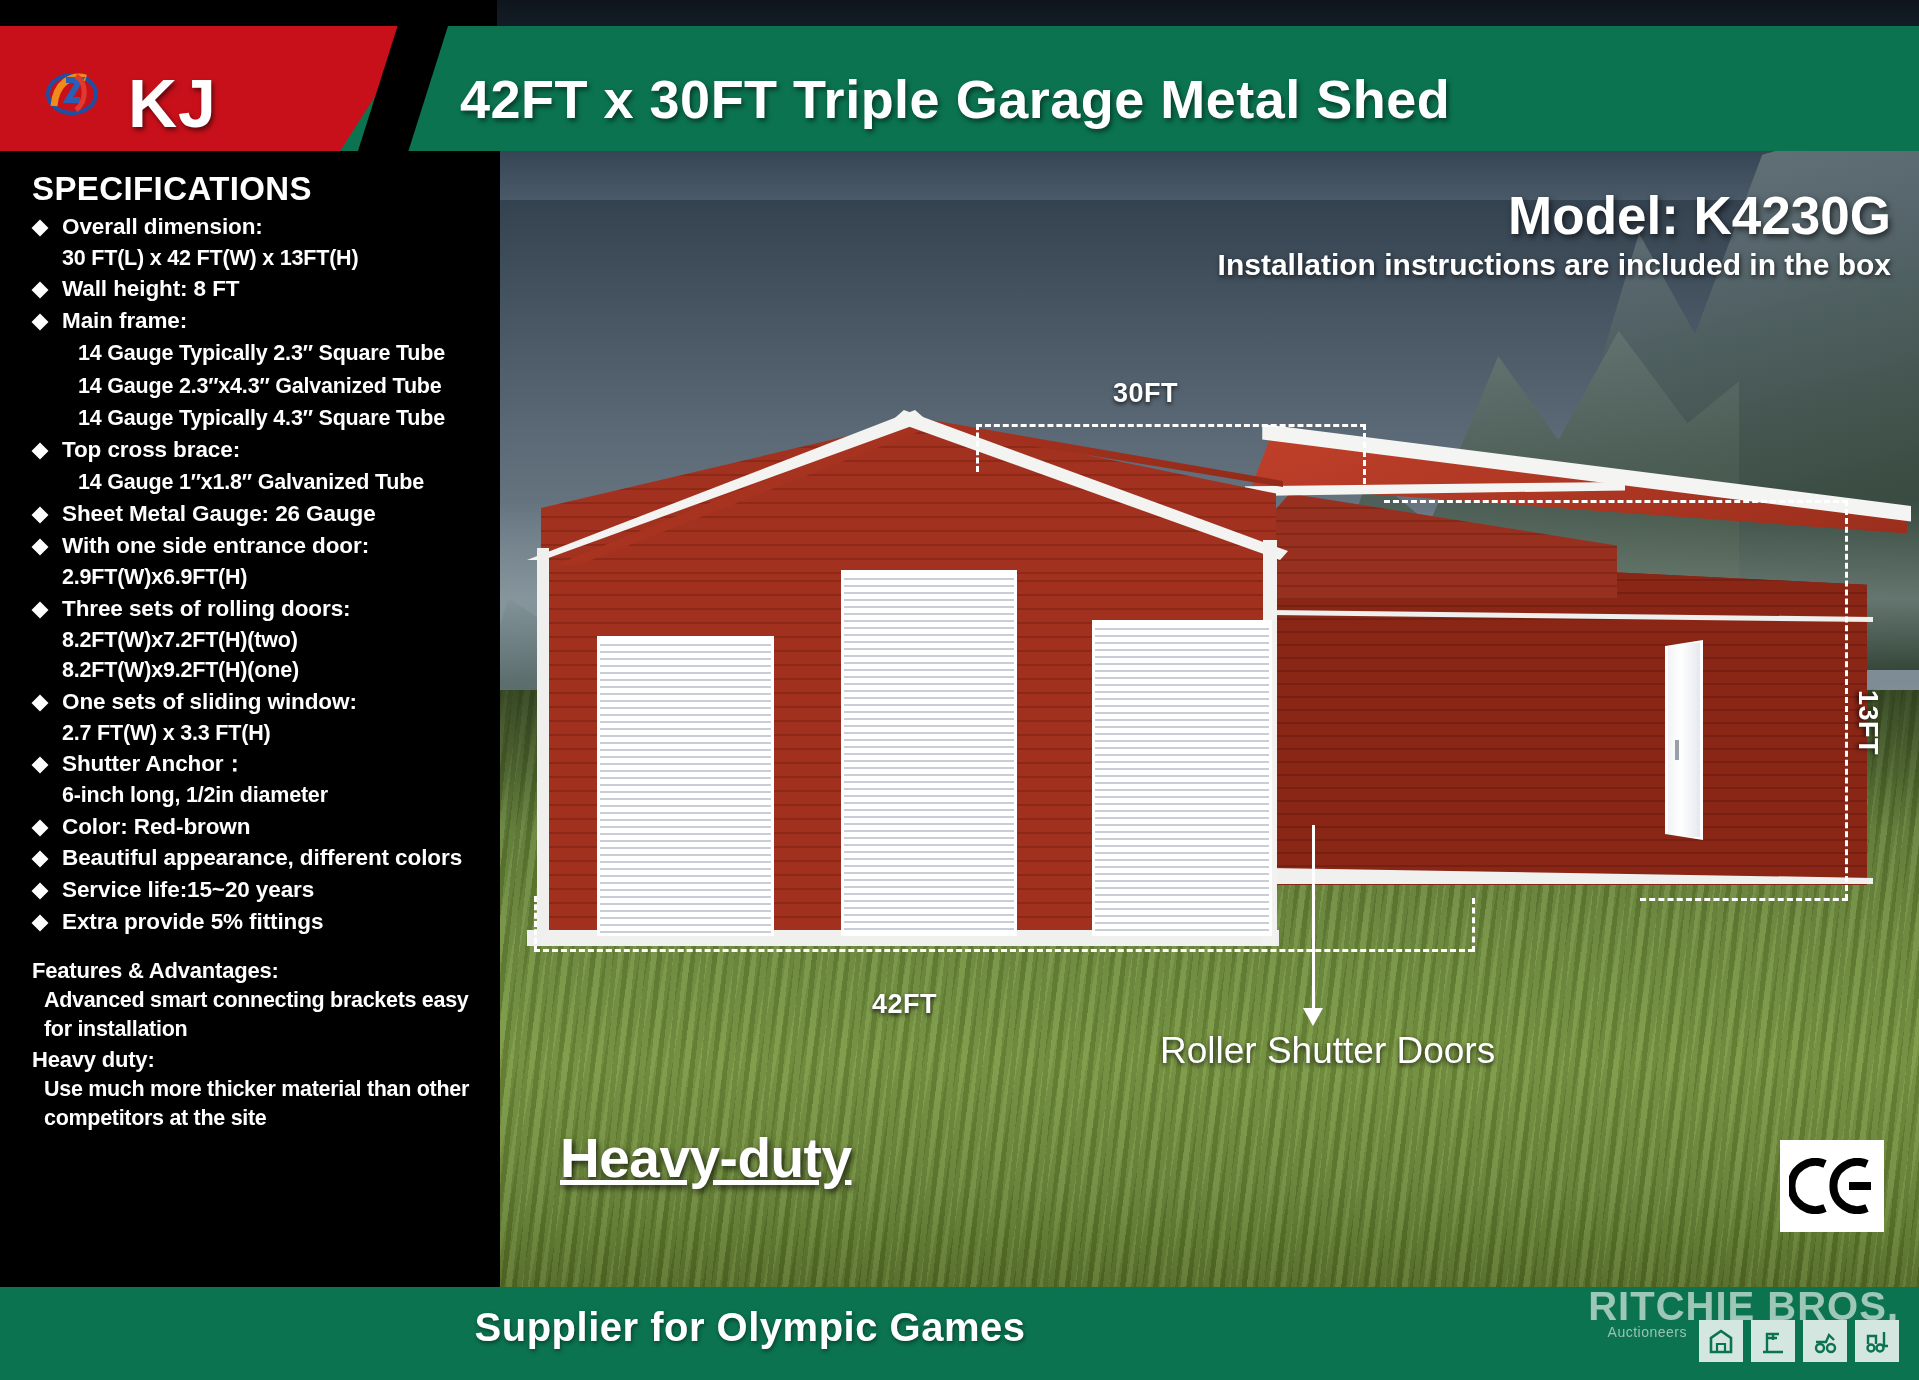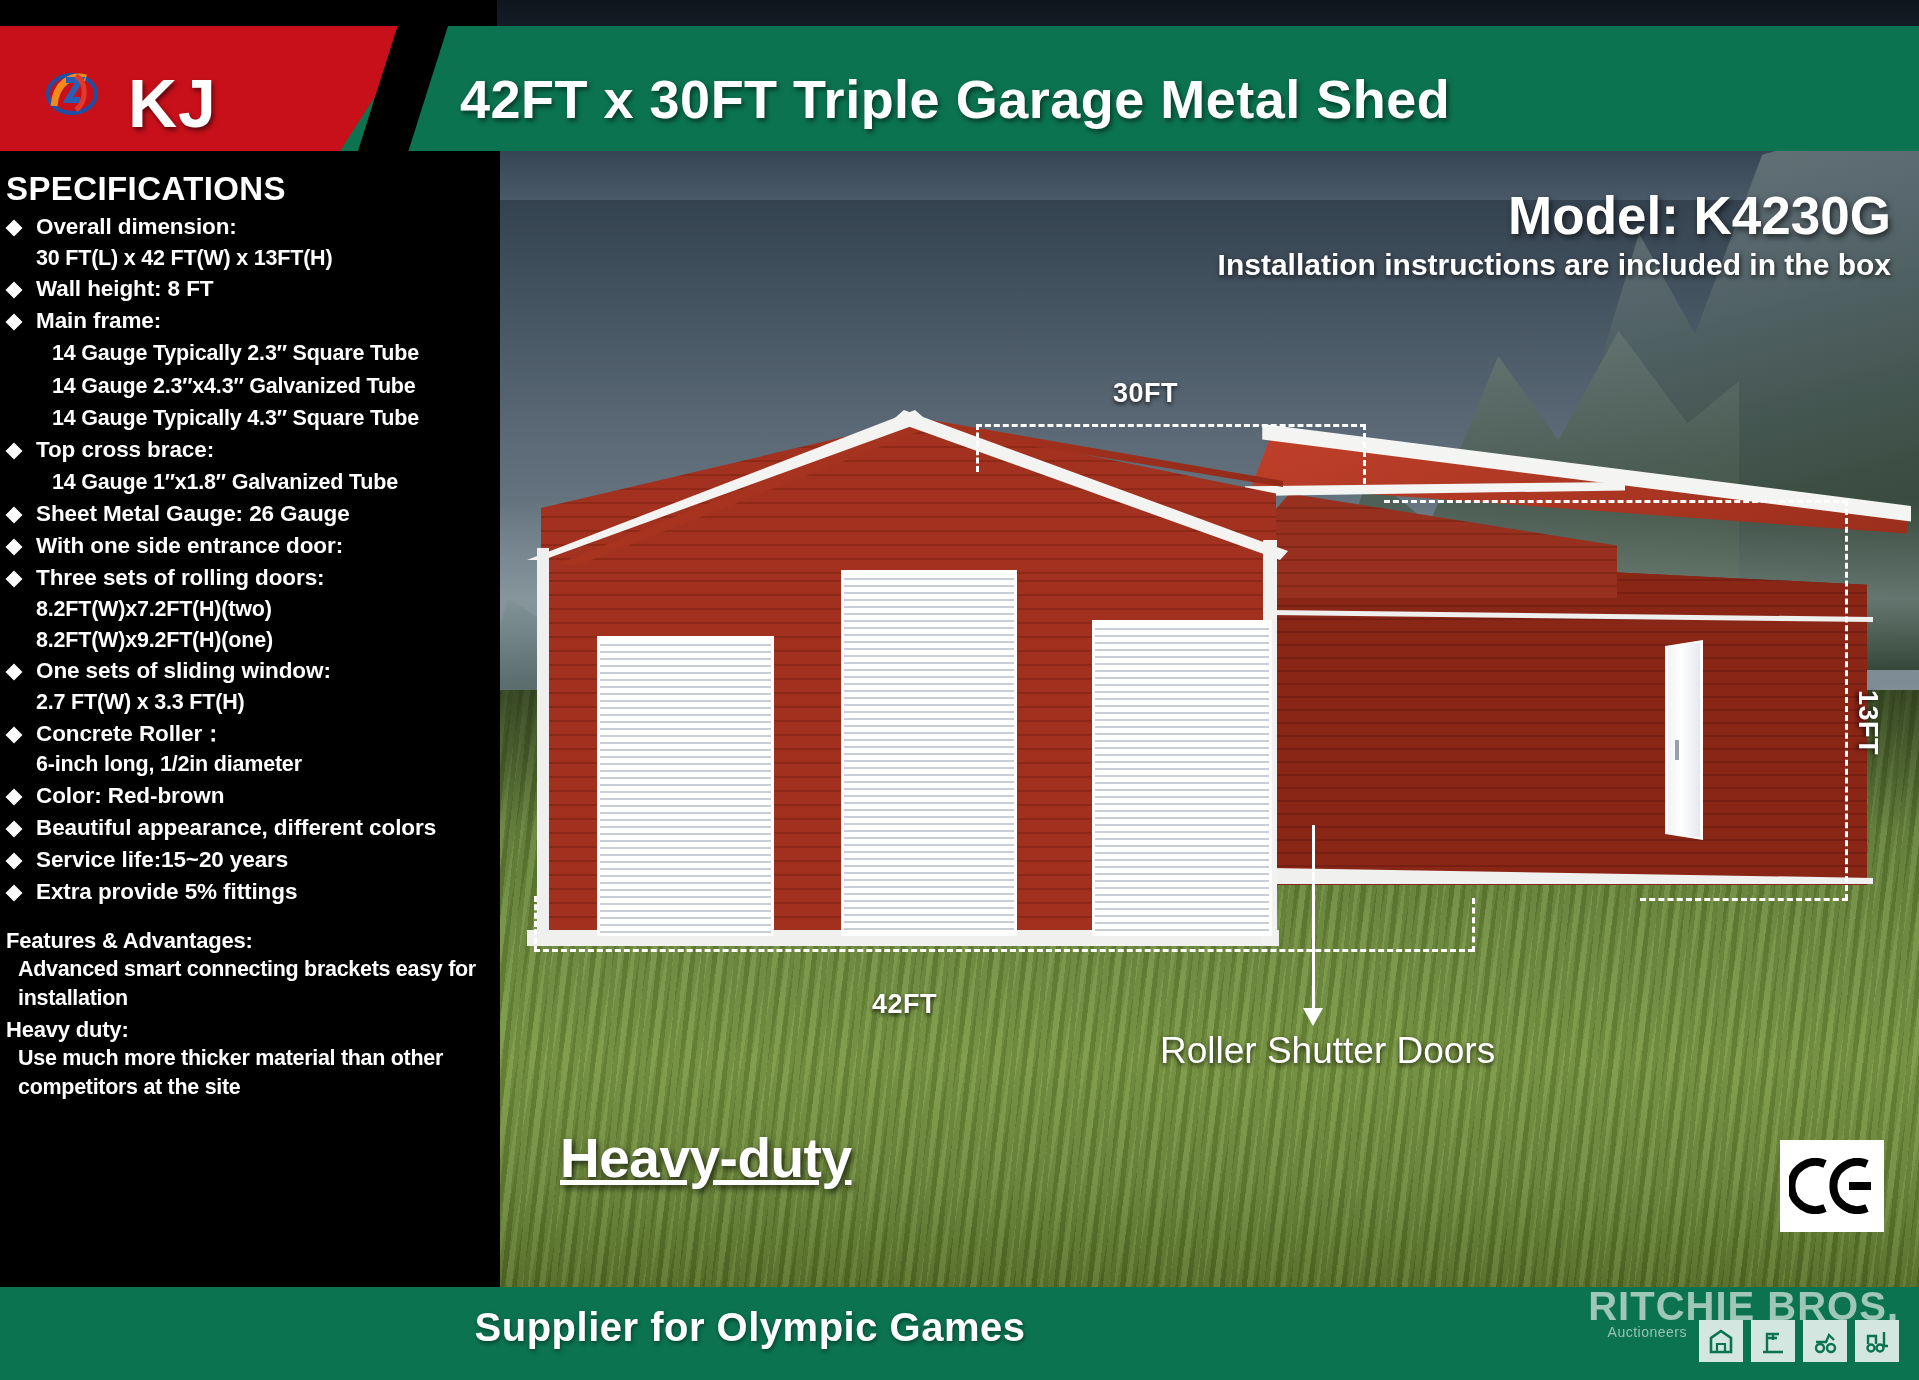--- a/index.html
+++ b/index.html
@@ -88,21 +88,21 @@
 
   
   .dim-line{position:absolute;border-color:#ffffff;}
   .d-h{border-top:3px dashed #fff;}
   .d-v{border-left:3px dashed #fff;}
   .dim-label{position:absolute;color:#fff;font-size:27px;font-weight:600;letter-spacing:.5px;
      text-shadow:0 2px 4px rgba(0,0,0,.75);}
 
   
   .specs{position:absolute;left:0;top:150px;width:500px;height:1137px;background:#000;
-         color:#fff;padding:22px 14px 0 6px;box-sizing:border-box;}
+         color:#fff;padding:22px 14px 0 32px;box-sizing:border-box;}
   .spec-title{font-size:33px;font-weight:bold;letter-spacing:.4px;margin:0 0 4px 0;line-height:1.06;}
   .spec-list{list-style:none;margin:0;padding:0;}
   .spec-li{position:relative;font-size:22.5px;line-height:1.42;font-weight:bold;padding-left:30px;
            letter-spacing:-.1px;}
   .spec-li .dia{position:absolute;left:2px;top:11px;width:12px;height:12px;background:#fff;
                 transform:rotate(45deg);}
   .spec-sub{font-size:21.5px;line-height:1.42;font-weight:bold;padding-left:30px;letter-spacing:-.2px;}
   .spec-ind{font-size:21.5px;line-height:1.5;font-weight:bold;padding-left:46px;letter-spacing:-.2px;}
   .feat-head{font-size:22px;font-weight:bold;line-height:1.34;margin-top:18px;letter-spacing:-.2px;}
   .feat-body{font-size:21.5px;font-weight:bold;line-height:1.34;padding-left:12px;letter-spacing:-.3px;}
@@ -233,26 +233,27 @@
         <li class="spec-sub">30 FT(L) x 42 FT(W) x 13FT(H)</li>
         <li class="spec-li"><span class="dia"></span><span>Wall height: 8 FT</span></li>
         <li class="spec-li"><span class="dia"></span><span>Main frame:</span></li>
         <li class="spec-ind">14 Gauge Typically 2.3″ Square Tube</li>
         <li class="spec-ind">14 Gauge 2.3″x4.3″ Galvanized Tube</li>
         <li class="spec-ind">14 Gauge Typically 4.3″ Square Tube</li>
         <li class="spec-li"><span class="dia"></span><span>Top cross brace:</span></li>
         <li class="spec-ind">14 Gauge 1″x1.8″ Galvanized Tube</li>
         <li class="spec-li"><span class="dia"></span><span>Sheet Metal Gauge: 26 Gauge</span></li>
         <li class="spec-li"><span class="dia"></span><span> With one side entrance door:</span></li>
+        <li class="spec-sub">2.9FT(W)x6.9FT(H)</li>
         <li class="spec-li"><span class="dia"></span><span>Three sets of rolling doors:</span></li>
         <li class="spec-sub">8.2FT(W)x7.2FT(H)(two)</li>
         <li class="spec-sub">8.2FT(W)x9.2FT(H)(one)</li>
         <li class="spec-li"><span class="dia"></span><span>One sets of sliding window:</span></li>
         <li class="spec-sub">2.7 FT(W) x 3.3 FT(H)</li>
-        <li class="spec-li"><span class="dia"></span><span>Concrete Roller：</span></li>
+        <li class="spec-li"><span class="dia"></span><span>Shutter Anchor：</span></li>
         <li class="spec-sub">6-inch long, 1/2in diameter</li>
         <li class="spec-li"><span class="dia"></span><span>Color: Red-brown</span></li>
         <li class="spec-li"><span class="dia"></span><span>Beautiful appearance, different colors</span></li>
         <li class="spec-li"><span class="dia"></span><span>Service life:15~20 years</span></li>
         <li class="spec-li"><span class="dia"></span><span>Extra provide 5% fittings</span></li>
       </ul>
     <div class="feat-head">Features &amp; Advantages:</div>
     <div class="feat-body">Advanced smart connecting brackets easy for installation</div>
     <div class="feat-head" style="margin-top:2px;">Heavy duty:</div>
     <div class="feat-body">Use much more thicker material than other competitors at the site</div>

